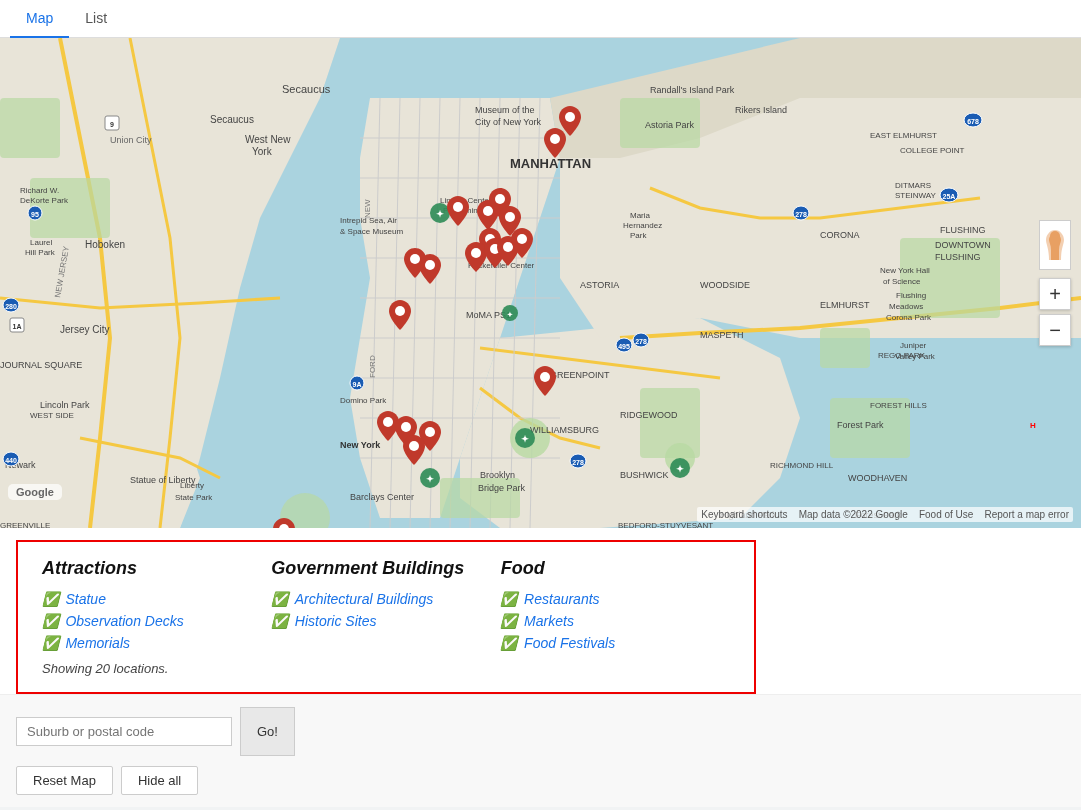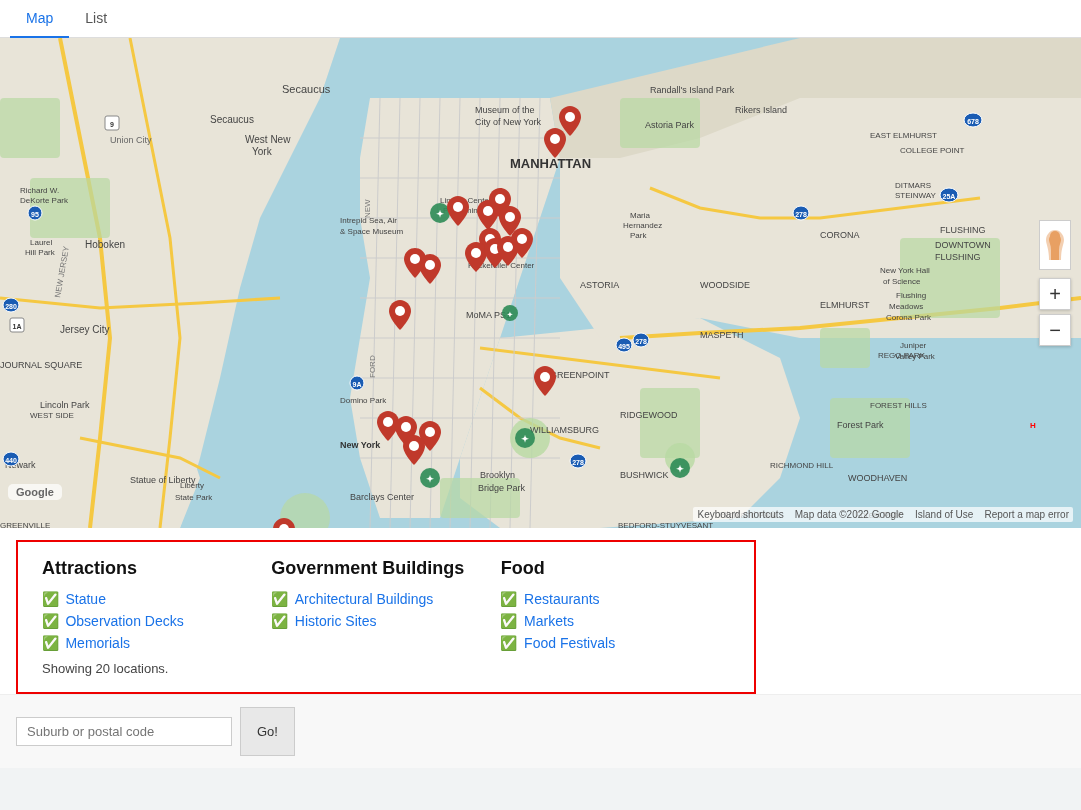--- a/index.html
+++ b/index.html
@@ -220,20 +220,21 @@
       color: #333;
       border-radius: 2px;
     }
 
     .legend-and-arrow {
       display: flex;
       align-items: center;
       padding: 12px 16px 0 16px;
       background: #fff;
       gap: 0;
+      font-style: italic;
     }
   </style>
 </head>
 <body>
 
 <div class="tabs">
   <div class="tab active">Map</div>
   <div class="tab">List</div>
 </div>
 
@@ -548,21 +549,21 @@
     <div class="map-btn">−</div>
   </div>
 
   <div class="google-logo">Google</div>
 
   <div class="map-attribution">
     <span>Keyboard shortcuts</span>
     &nbsp;&nbsp;
     <span>Map data ©2022 Google</span>
     &nbsp;&nbsp;
-    <span>Island of Use</span>
+    <span>Food of Use</span>
     &nbsp;&nbsp;
     <span>Report a map error</span>
   </div>
 </div>
 
 <div class="legend-and-arrow">
   <div class="legend-panel">
     <div class="legend-row">
 
       <div class="legend-col">
@@ -612,13 +613,17 @@
     </div>
   </div>
 
 </div>
 
 <div class="bottom-controls">
   <div class="search-row">
     <input class="search-input" type="text" placeholder="Suburb or postal code" style="">
     <button class="go-btn">Go!</button>
   </div>
+  <div class="action-btns">
+    <button class="action-btn">Reset Map</button>
+    <button class="action-btn">Hide all</button>
+  </div>
 </div>
 
 </body></html>

